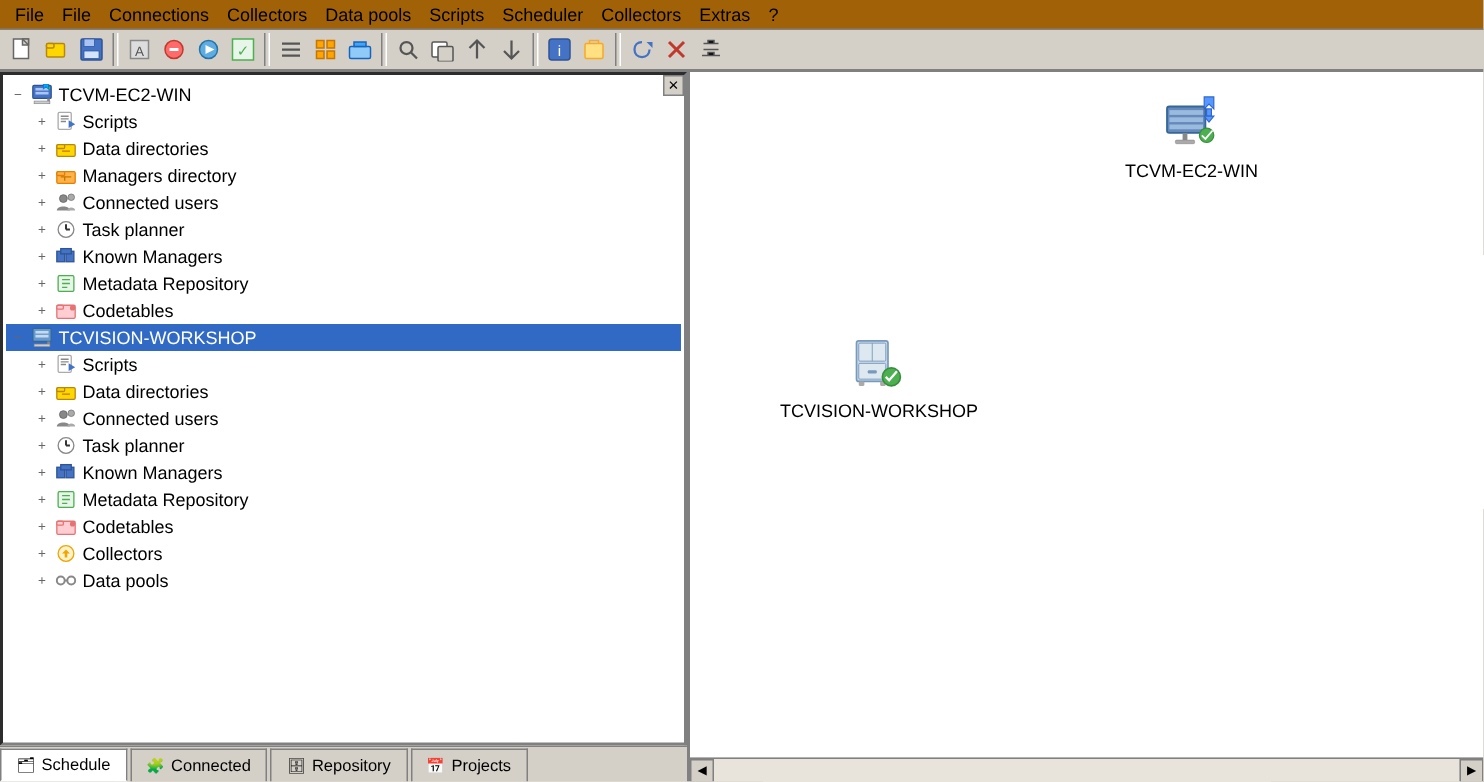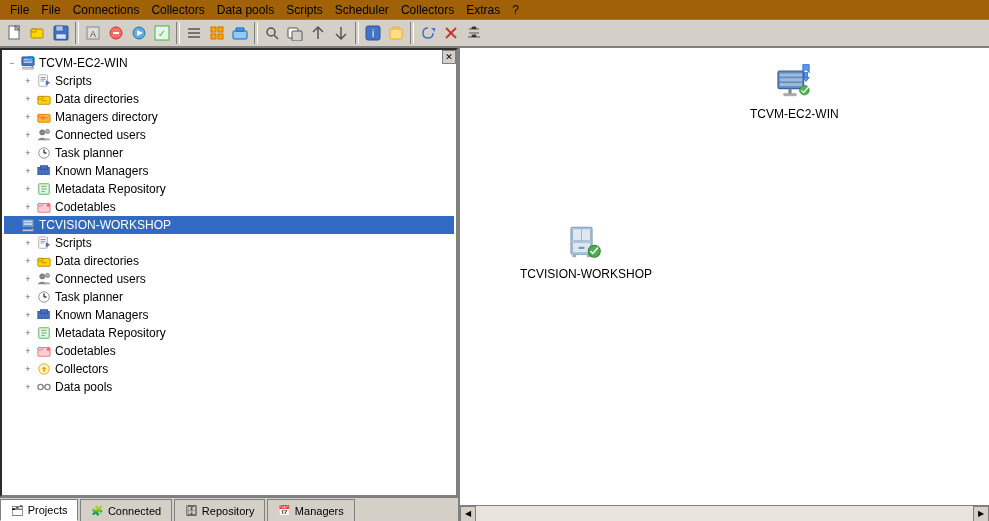--- a/index.html
+++ b/index.html
@@ -629,33 +629,33 @@
               <line x1="7" y1="8" x2="9" y2="8" stroke="#888" stroke-width="1.5"></line>
             </svg>
         </div>
         <span class="tree-label">Data pools</span>
       </div>
     </div>
 
     <div class="tab-bar">
       <div class="tab active">
         <span class="tab-icon">🗂</span>
-        <span>Projects</span>
+        <span>Schedule</span>
       </div>
       <div class="tab">
         <span class="tab-icon">🧩</span>
         <span>Connected</span>
       </div>
       <div class="tab">
         <span class="tab-icon">🗄</span>
         <span>Repository</span>
       </div>
       <div class="tab">
         <span class="tab-icon">📅</span>
-        <span>Managers</span>
+        <span>Projects</span>
       </div>
     </div>
   </div>
 
   <div class="right-panel">
     <div class="right-content">
 
       <div class="server-icon-container" style="left: 290px; top: 15px;">
         <svg class="server-svg" viewBox="0 0 50 50">
 

